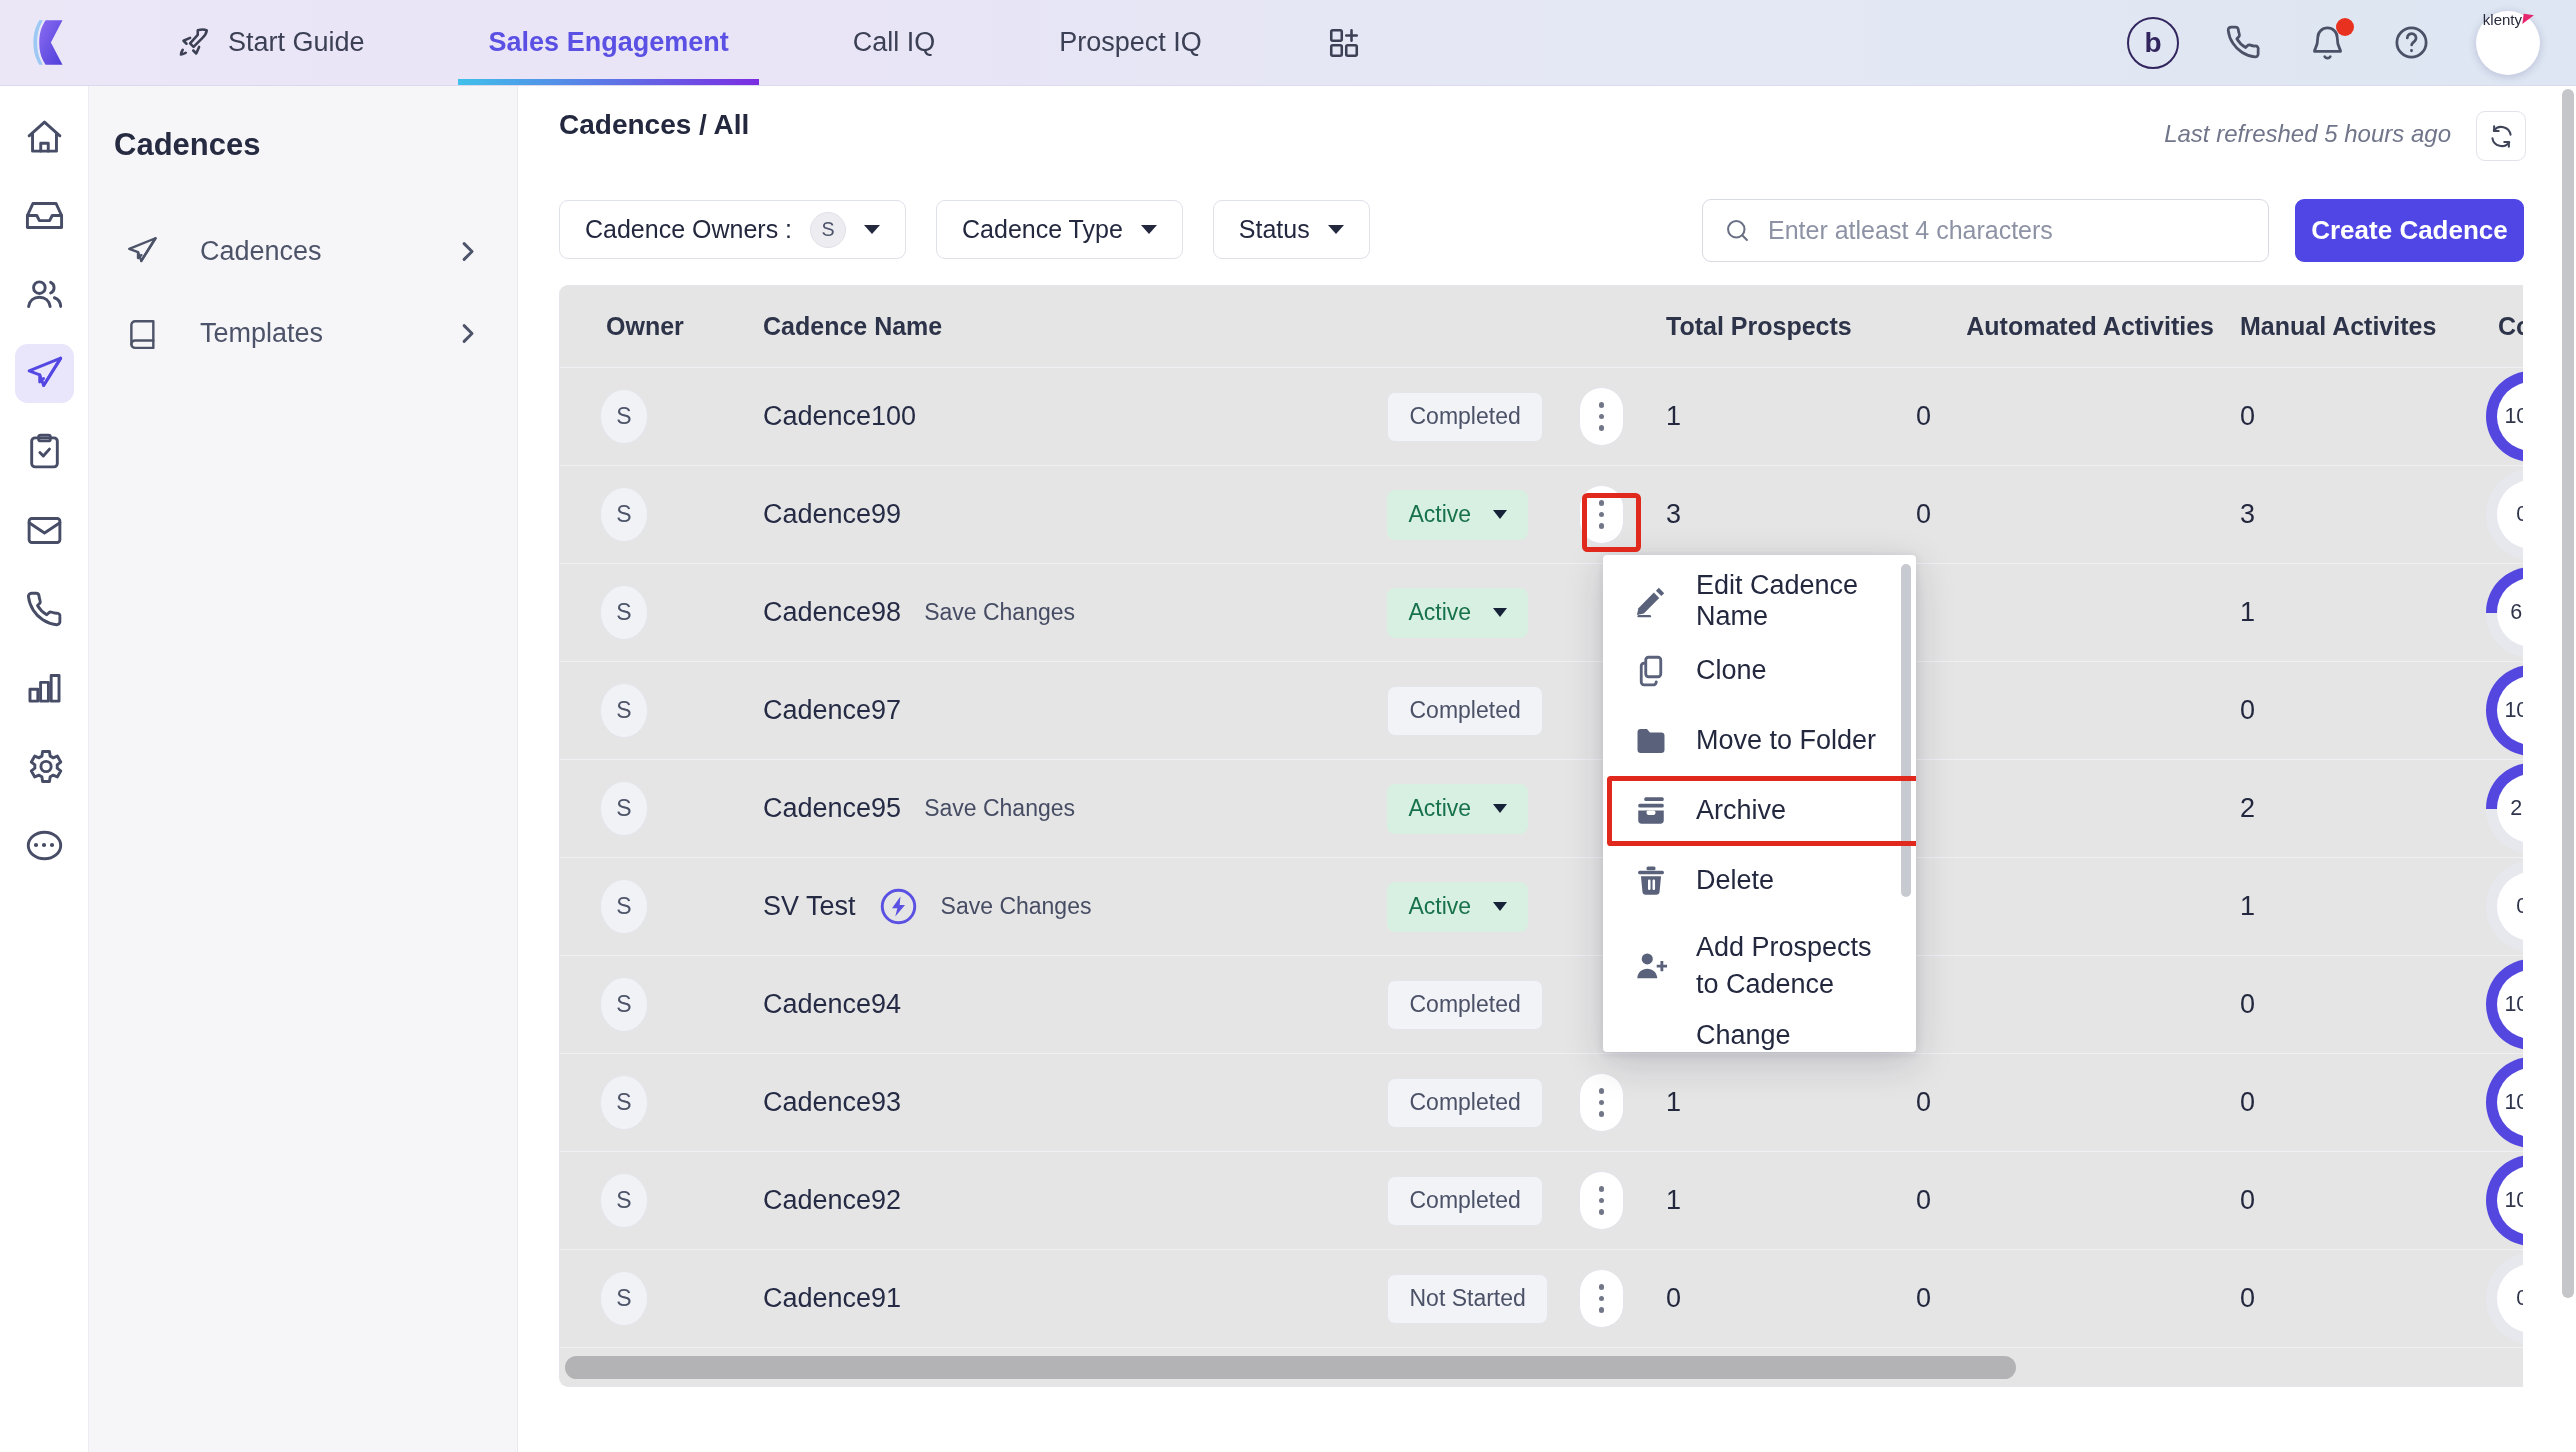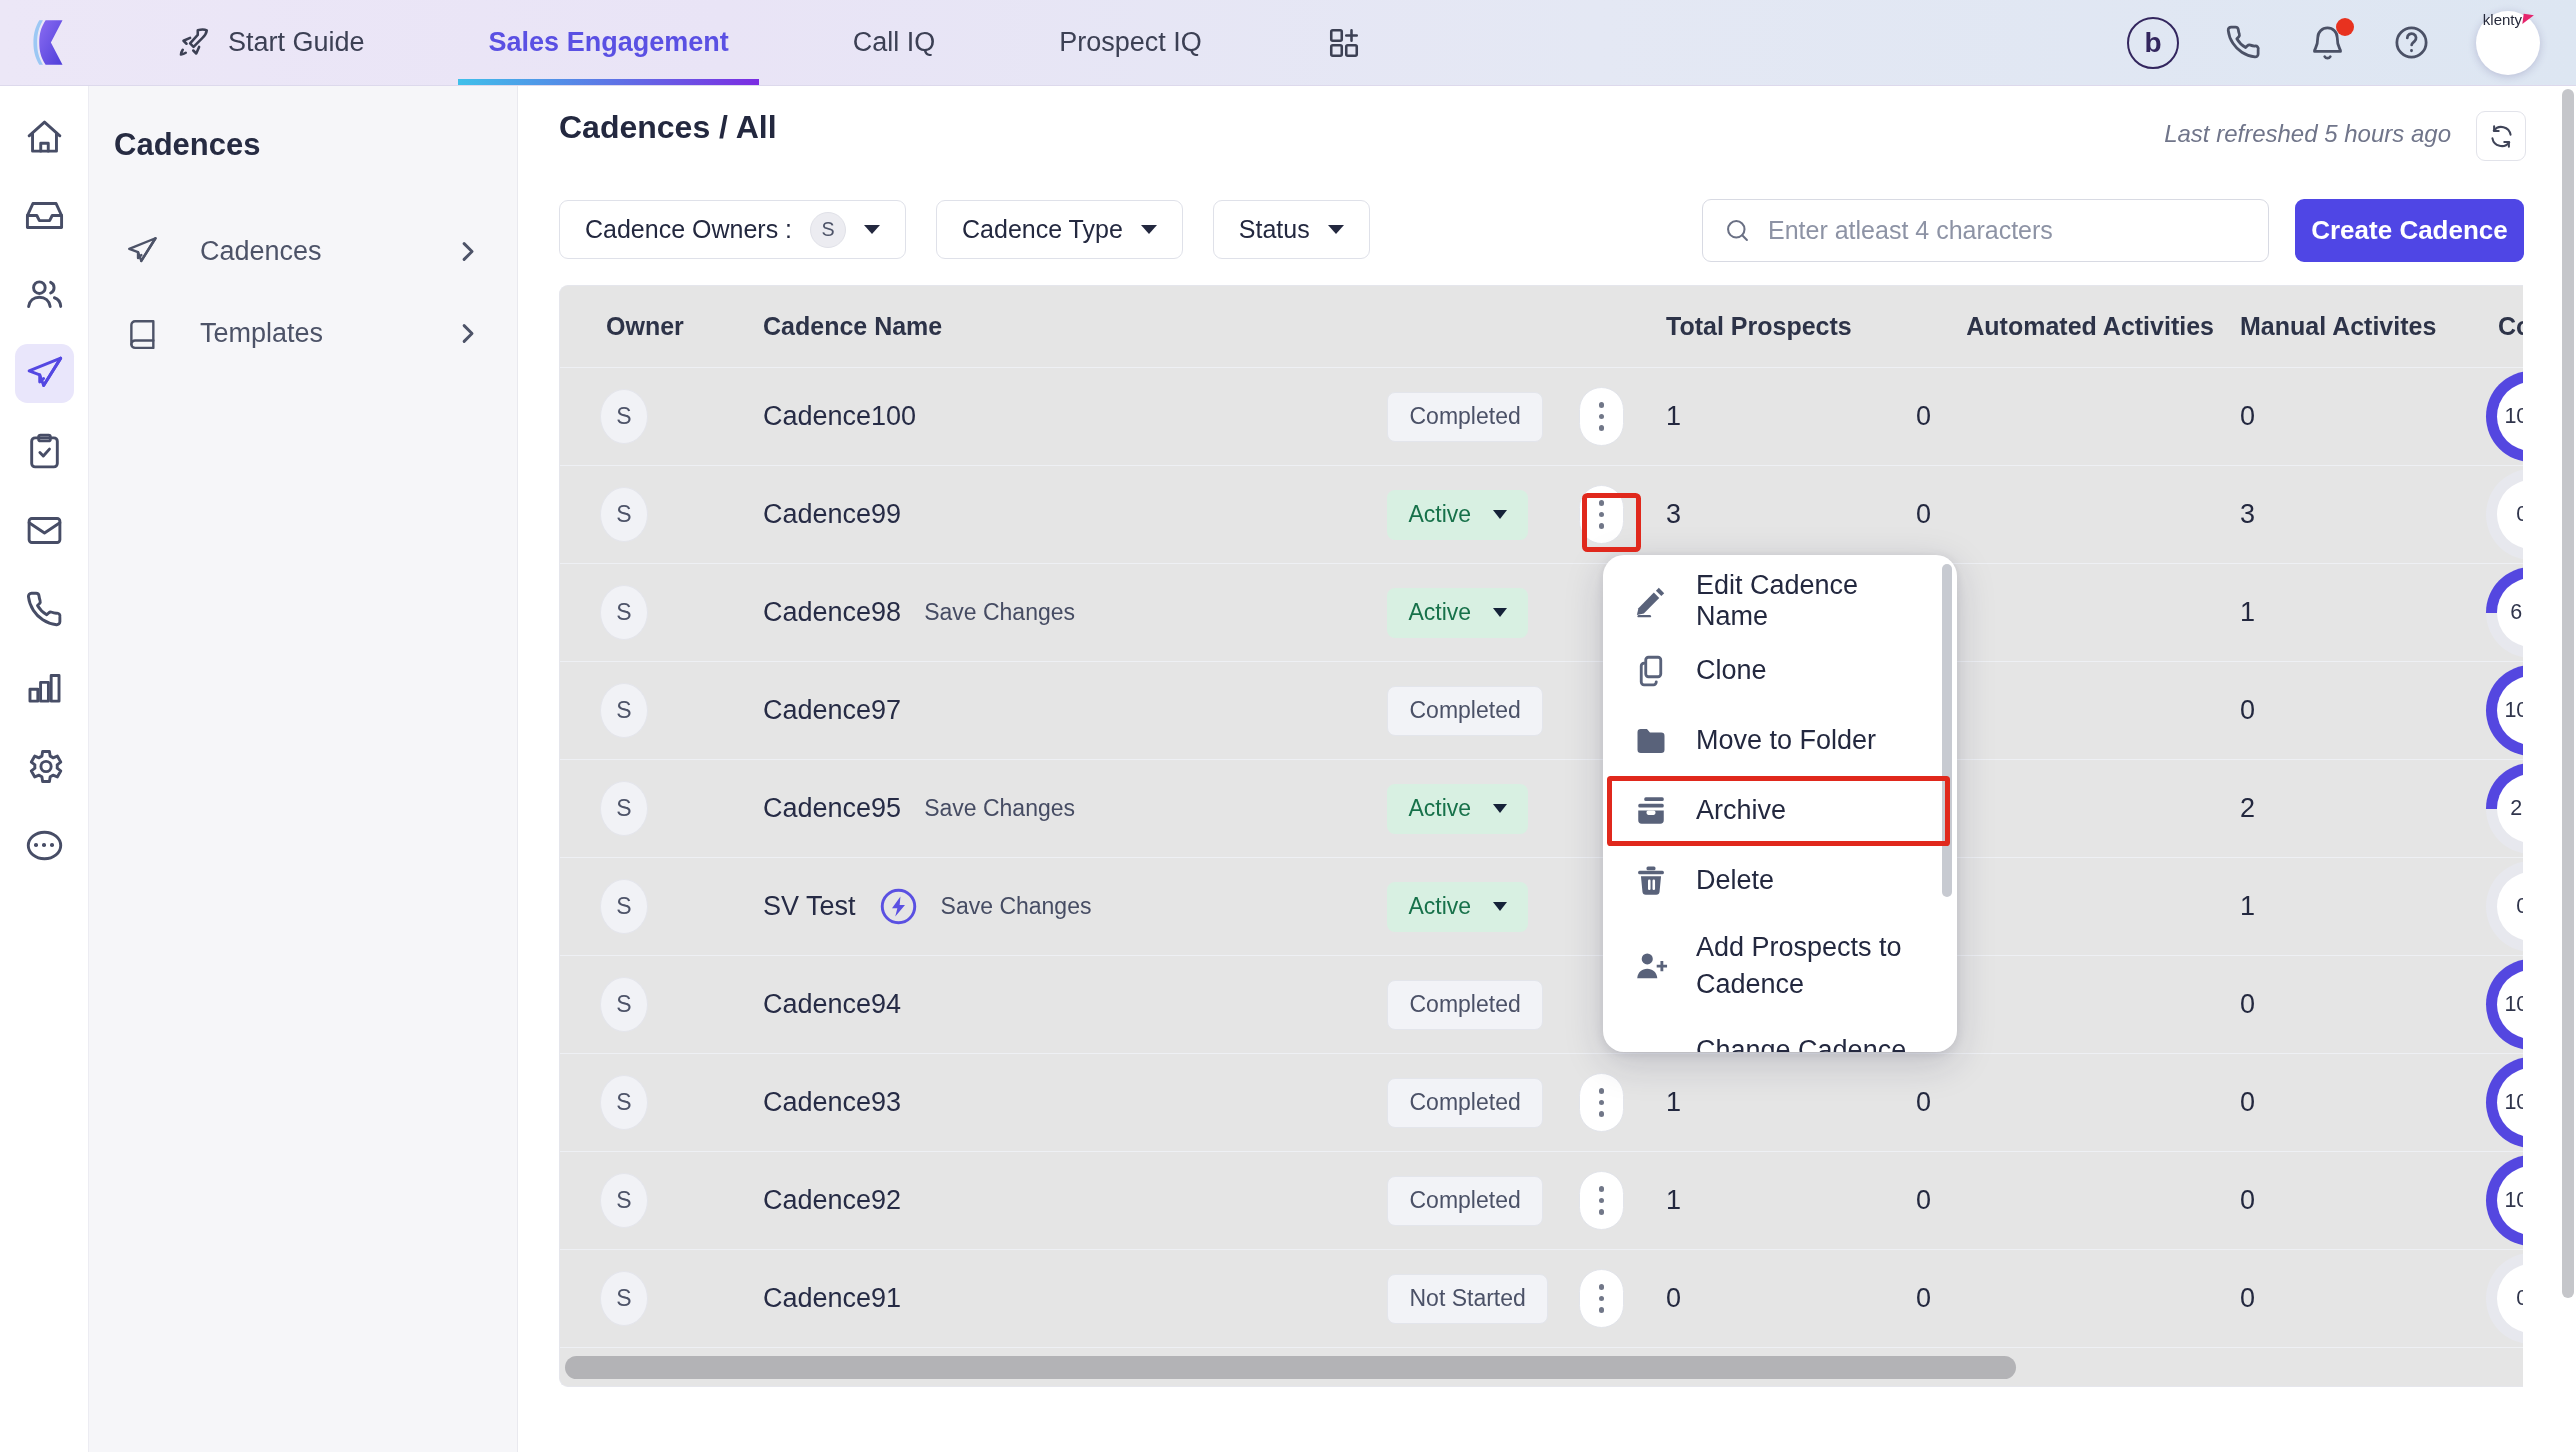--- a/index.html
+++ b/index.html
@@ -45,21 +45,21 @@
         border-right:0.9px solid #e9e9ef;padding-top:36px;z-index:20;}
   .panel-title{font-size:31px;font-weight:700;color:#262b42;margin:5.4px 0 54px 25px;}
   .panel-item{display:flex;align-items:center;height:68px;padding:0 36px 0 36px;color:#4d5368;
         font-size:27px;font-weight:500;gap:41px;cursor:pointer;margin-bottom:14.3px;}
   .panel-item svg{width:34px;height:34px;color:#4d5368;}
   .panel-item .chev{margin-left:auto;color:#23283c;}
   .panel-item .chev svg{width:27px;height:27px;}
 
   
   .content{position:absolute;top:86px;left:519px;right:0;bottom:0;background:#fff;z-index:1;}
-  .crumb{position:absolute;left:40px;top:23px;font-size:32px;font-weight:700;color:#23283f;}
+  .crumb{position:absolute;left:40px;top:23px;font-size:28px;font-weight:700;color:#23283f;}
   .refreshed{position:absolute;left:1324px;top:34px;width:608px;text-align:right;
         font-size:24px;font-style:italic;color:#70758a;}
   .refresh-btn{position:absolute;left:1957px;top:25px;width:50px;height:50px;border:0.9px solid #e2e3ea;
         border-radius:9px;display:flex;align-items:center;justify-content:center;color:#3f4458;cursor:pointer;}
   .refresh-btn svg{width:29px;height:29px;}
 
   .filters{position:absolute;left:40px;top:114px;display:flex;gap:30px;}
   .chip{height:59px;border:0.9px solid #dfe1e9;border-radius:9px;background:#fff;display:flex;
         align-items:center;padding:0 25px;font-size:25px;font-weight:500;color:#23283f;gap:18px;cursor:pointer;}
   .mini-avatar{width:36px;height:36px;border-radius:50%;background:#ececf1;border:0.9px solid #e0e1e8;
@@ -107,22 +107,22 @@
   .c5.num{padding-left:24px;}.c6.num{padding-left:24px;}.c7.num{padding-left:26px;}
   .ringwrap{padding-left:22.4px;}
   .ring{width:91px;height:91px;border-radius:50%;position:relative;display:flex;align-items:center;
         justify-content:center;}
   .ring::before{content:"";position:absolute;inset:10.7px;border-radius:50%;background:#fff;}
   .ring span{position:relative;z-index:1;font-size:21.5px;color:#30354c;}
   .hscroll{position:absolute;left:5.4px;bottom:7.2px;width:1451px;height:23px;border-radius:11.6px;
         background:#b3b3b6;z-index:3;cursor:pointer;}
 
   
-  .menu{position:absolute;left:1603px;top:555px;width:354px;height:497px;background:#fff;
-        border-radius:21px;box-shadow:0 10.7px 39px rgba(25,30,60,.18),0 1.8px 9px rgba(25,30,60,.10);
+  .menu{position:absolute;left:1603px;top:555px;width:313px;height:497px;background:#fff;
+        border-radius:4px;box-shadow:0 10.7px 39px rgba(25,30,60,.18),0 1.8px 9px rgba(25,30,60,.10);
         z-index:40;overflow:hidden;padding-top:10.7px;}
   .menu-item{display:flex;align-items:center;height:70px;padding:0 30px;gap:27px;font-size:27px;
         color:#23283f;font-weight:500;cursor:pointer;}
   .menu-item svg{width:36px;height:36px;flex:none;color:#59627a;}
   .menu-item.two{height:100px;}
   .menu-item.two .mlabel{width:233px;line-height:1.35;}
   .menu-item.noicon{padding-left:93px;}
   .menu-scroll{position:absolute;top:9px;right:5.4px;width:9.8px;height:333px;border-radius:5.4px;
         background:#c7cad1;}
   .red-box-archive{position:absolute;left:3.6px;top:221px;width:343px;height:70px;

